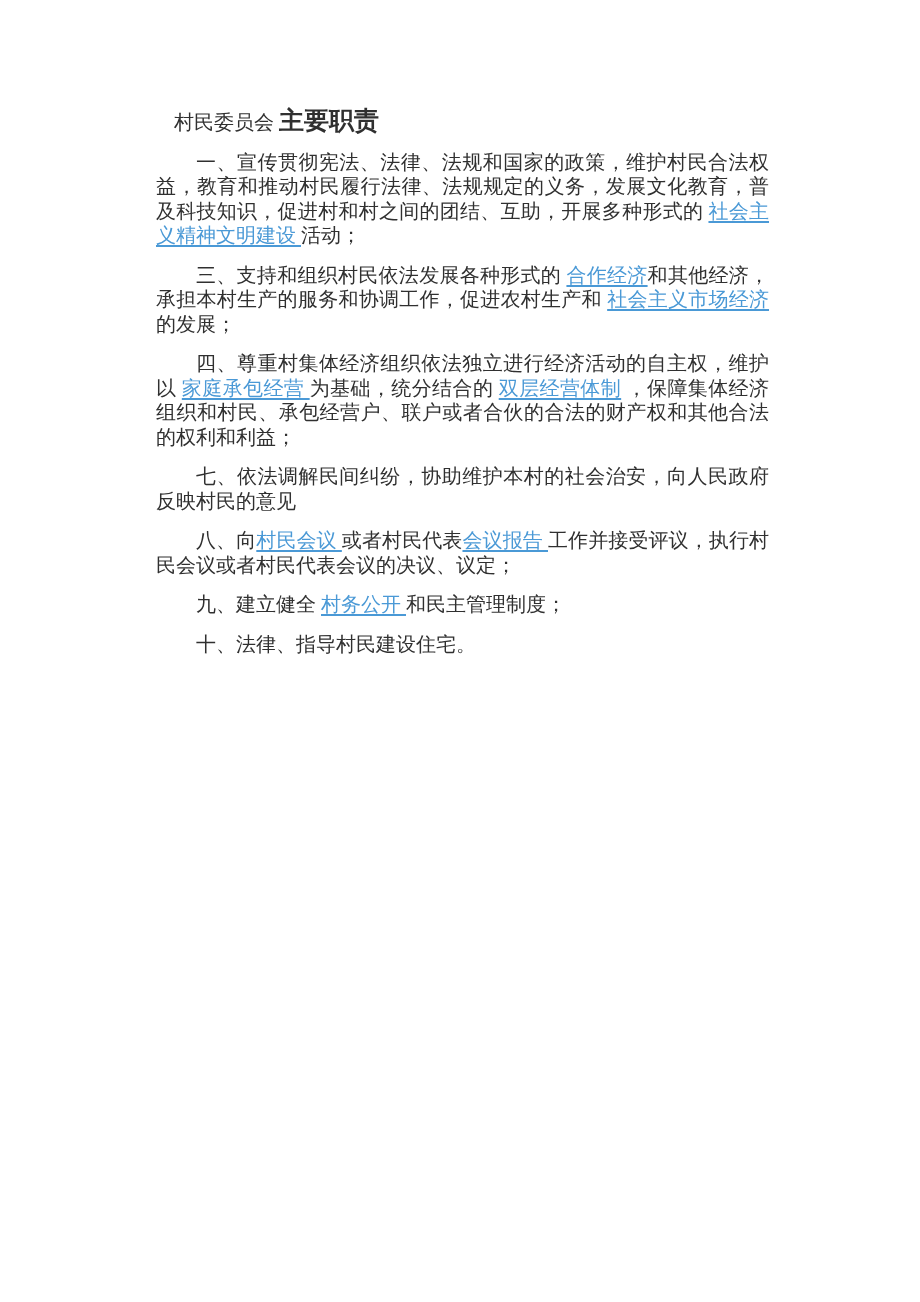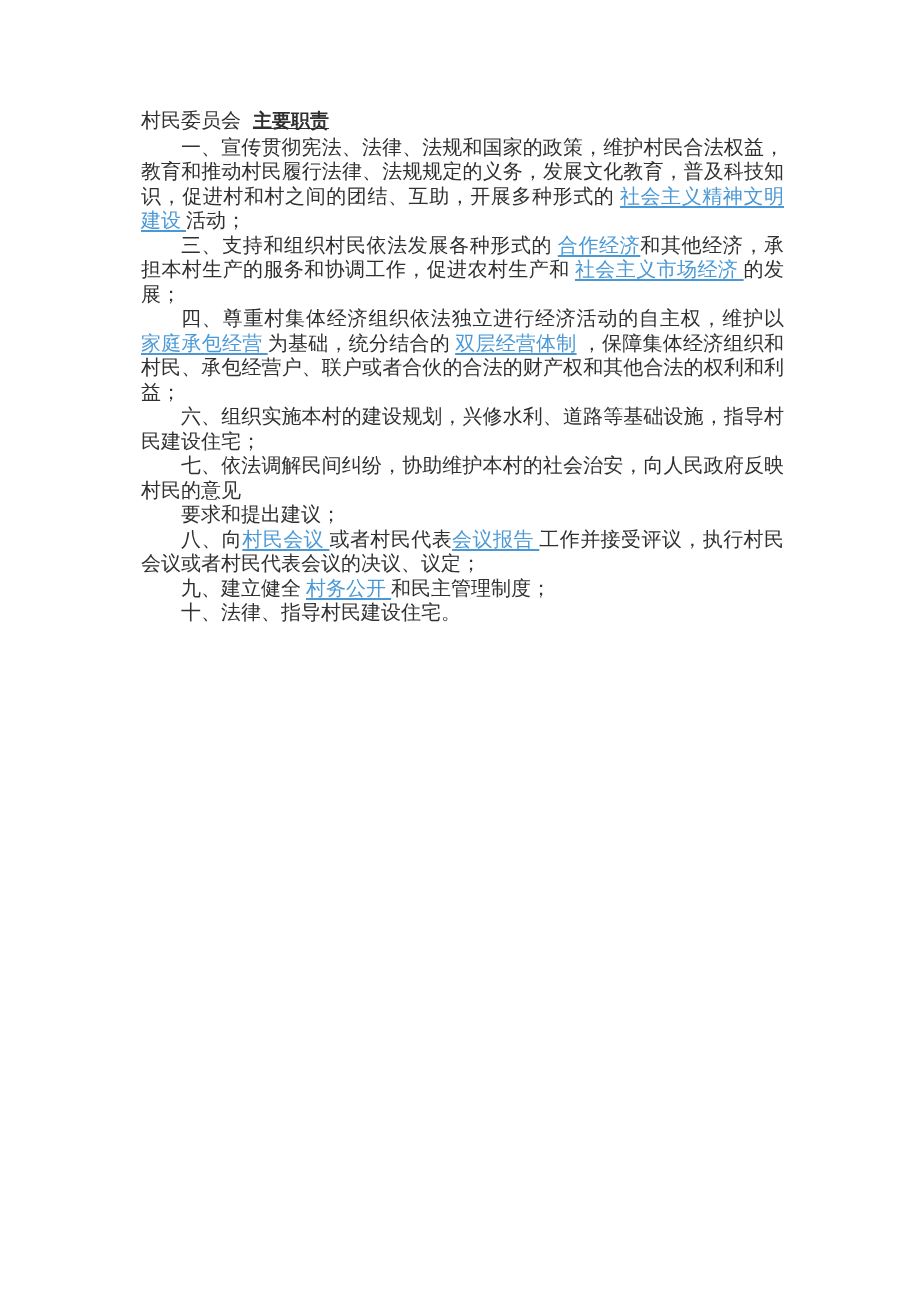--- a/index.html
+++ b/index.html
@@ -27,31 +27,31 @@
     line-height: 24.5px;
   }
   .doc-title {
     margin: 0;
     font-size: 20px;
     line-height: 24.5px;
     font-weight: 400;
     color: #303030;
   }
   .doc-title .title-main {
-    font-family: Liberation Mono, monospace;
+    font-family: Liberation Serif, serif;
     font-weight: 400;
+    margin-left: 33px;
   }
   .doc-title .title-sub {
     font-family: "Liberation Sans", "DejaVu Sans", sans-serif;
     font-weight: 700;
-    font-size: 19px;
-    text-decoration: underline;
+    font-size: 25px;
   }
   .para {
-    margin: 0;
+    margin: 15px;
     text-indent: 2em;
     text-align: justify;
     text-justify: inter-character;
     word-break: break-all;
   }
   .para span {
     color: #303030;
   }
   .para a {
     color: #4a99d6;
@@ -64,21 +64,19 @@
 </head>
 <body>
 
 <div class="doc-page">
   <div class="doc-content">
     <h1 class="doc-title"><span class="title-main">村民委员会 </span><span class="title-sub">主要职责</span></h1>
     <div id="doc-body">
         <p class="para"><span>一、宣传贯彻宪法、法律、法规和国家的政策，维护村民合法权益，教育和推动村民履行法律、法规规定的义务，发展文化教育，普及科技知识，促进村和村之间的团结、互助，开展多种形式的 </span><a href="#">社会主义精神文明建设 </a><span>活动；</span></p>
         <p class="para"><span>三、支持和组织村民依法发展各种形式的 </span><a href="#">合作经济</a><span>和其他经济，承担本村生产的服务和协调工作，促进农村生产和 </span><a href="#">社会主义市场经济 </a><span>的发展；</span></p>
         <p class="para"><span>四、尊重村集体经济组织依法独立进行经济活动的自主权，维护以 </span><a href="#">家庭承包经营 </a><span>为基础，统分结合的 </span><a href="#">双层经营体制</a><span> ，保障集体经济组织和村民、承包经营户、联户或者合伙的合法的财产权和其他合法的权利和利益；</span></p>
-        <p class="para"><span>六、组织实施本村的建设规划，兴修水利、道路等基础设施，指导村民建设住宅；</span></p>
         <p class="para"><span>七、依法调解民间纠纷，协助维护本村的社会治安，向人民政府反映村民的意见</span></p>
-        <p class="para"><span>要求和提出建议；</span></p>
         <p class="para"><span>八、向</span><a href="#">村民会议 </a><span>或者村民代表</span><a href="#">会议报告 </a><span>工作并接受评议，执行村民会议或者村民代表会议的决议、议定；</span></p>
         <p class="para"><span>九、建立健全 </span><a href="#">村务公开 </a><span>和民主管理制度；</span></p>
         <p class="para"><span>十、法律、指导村民建设住宅。</span></p>
       </div>
   </div>
 </div>
 
 </body></html>

